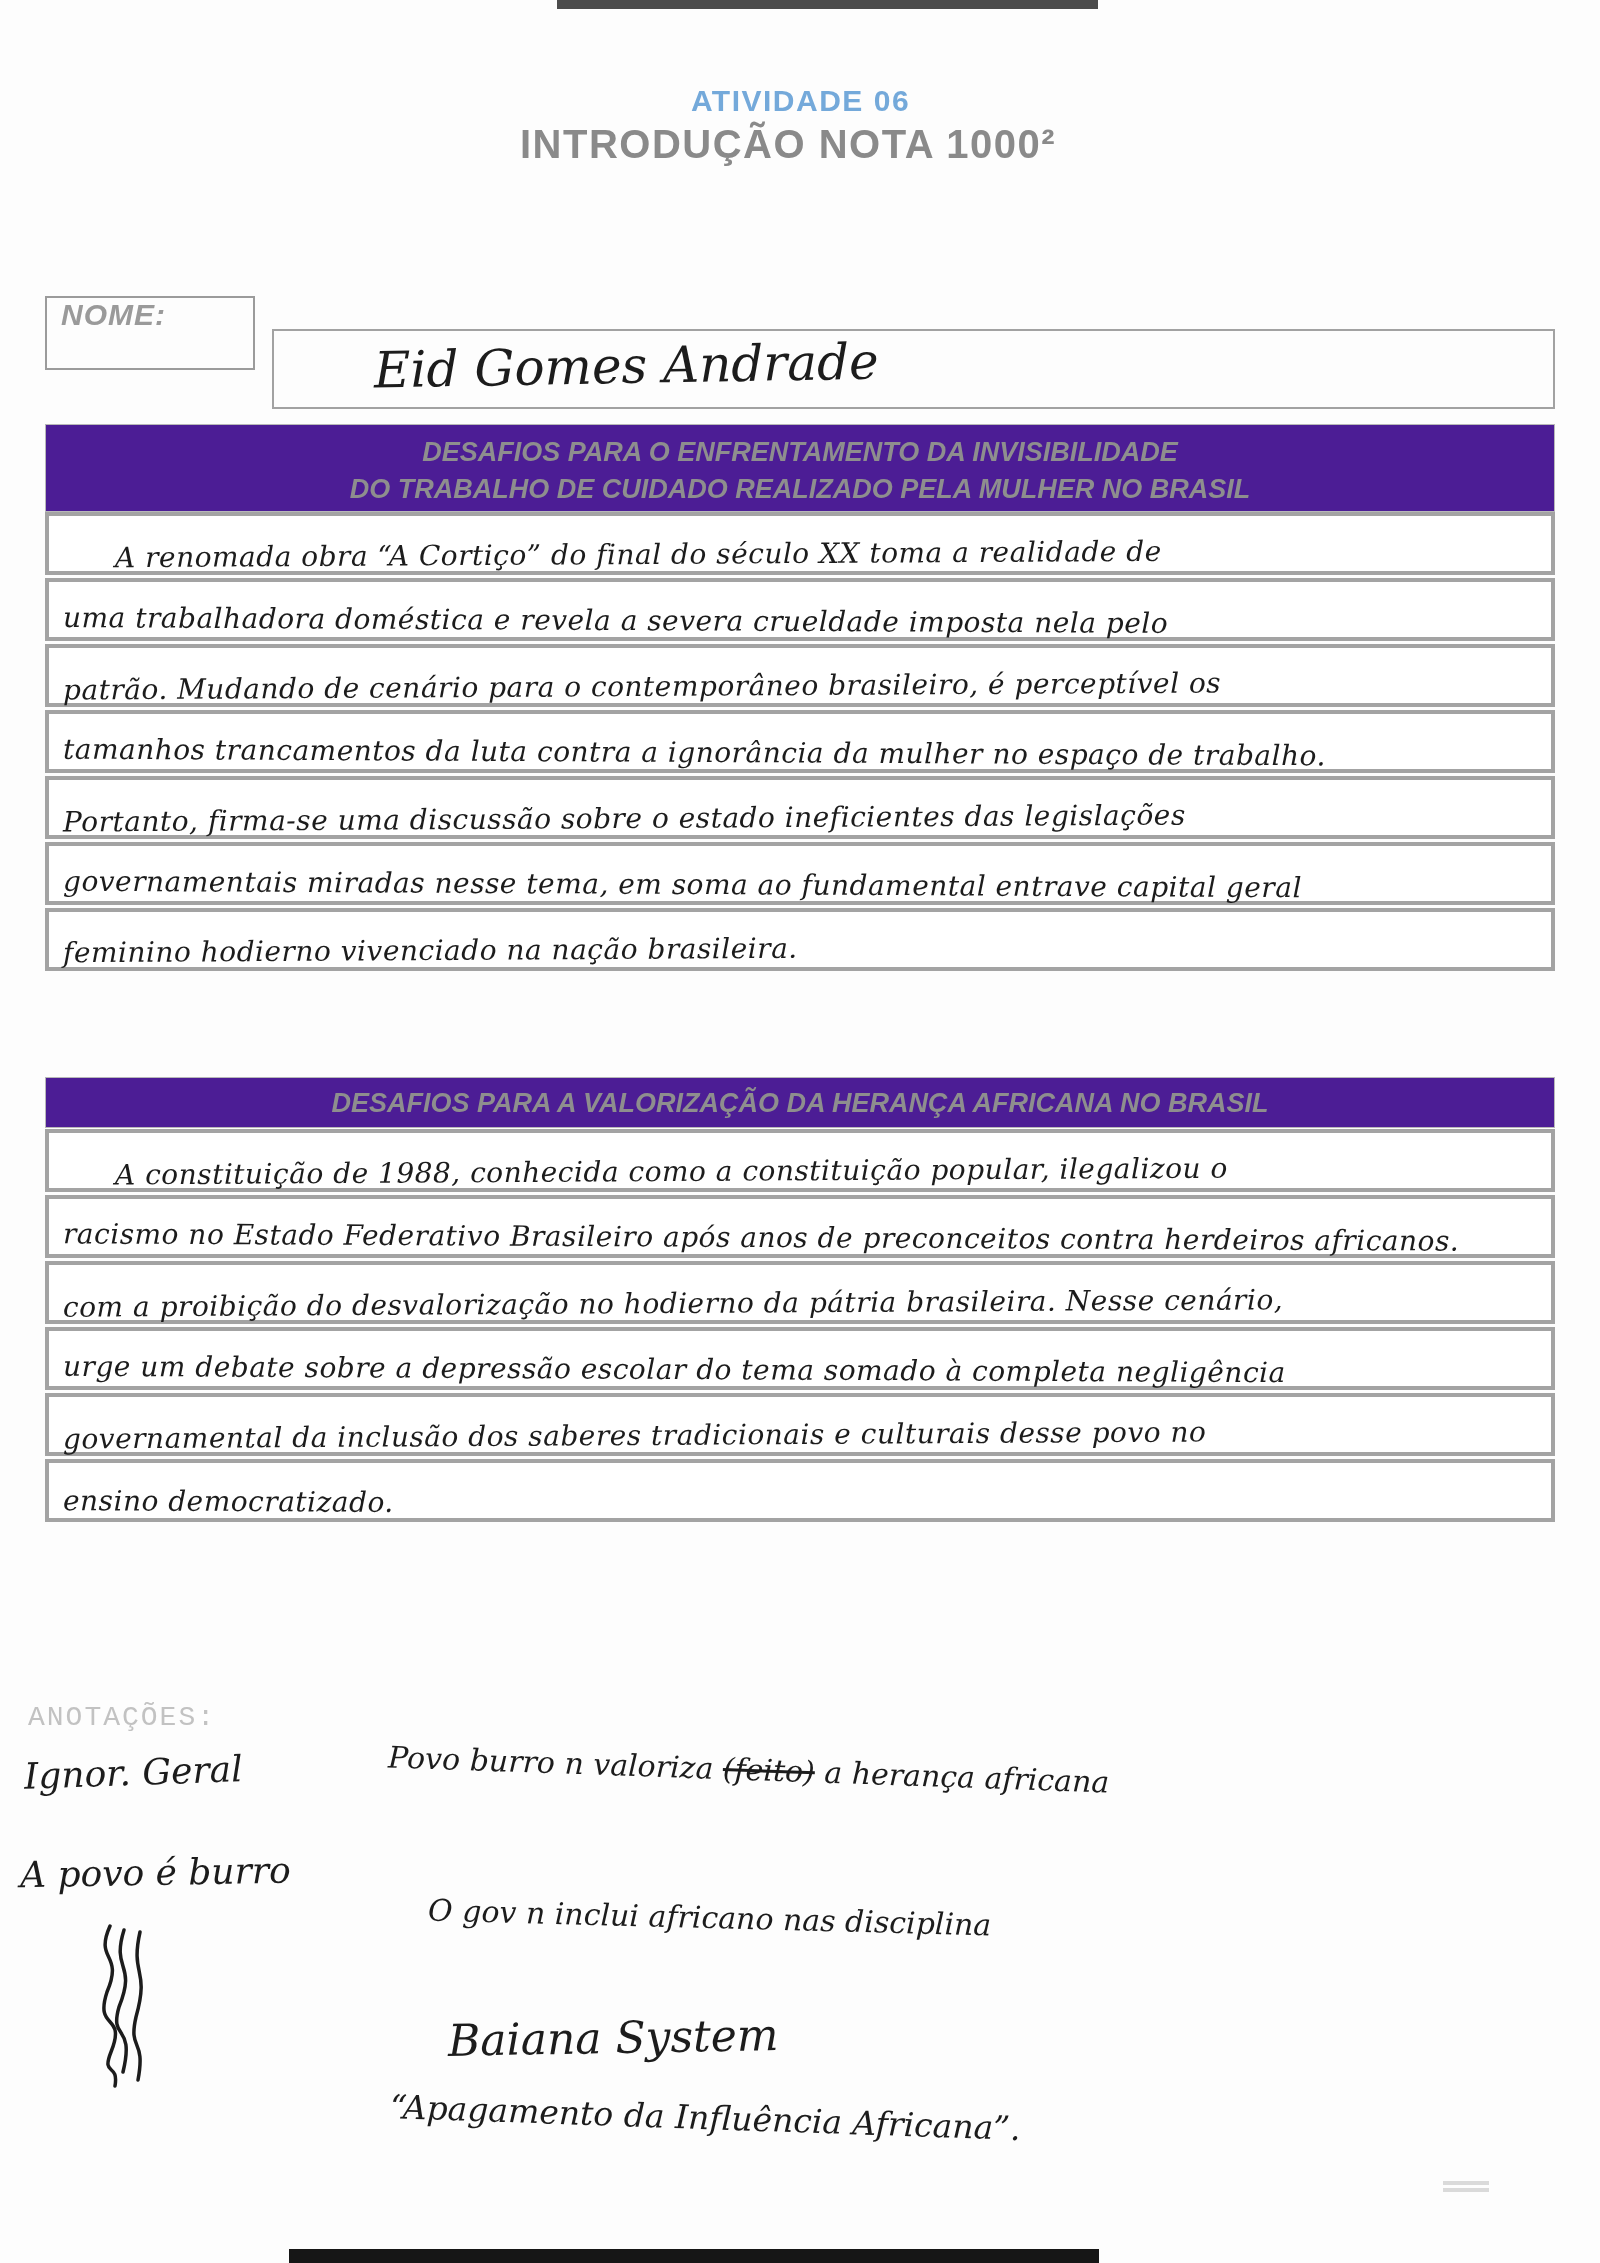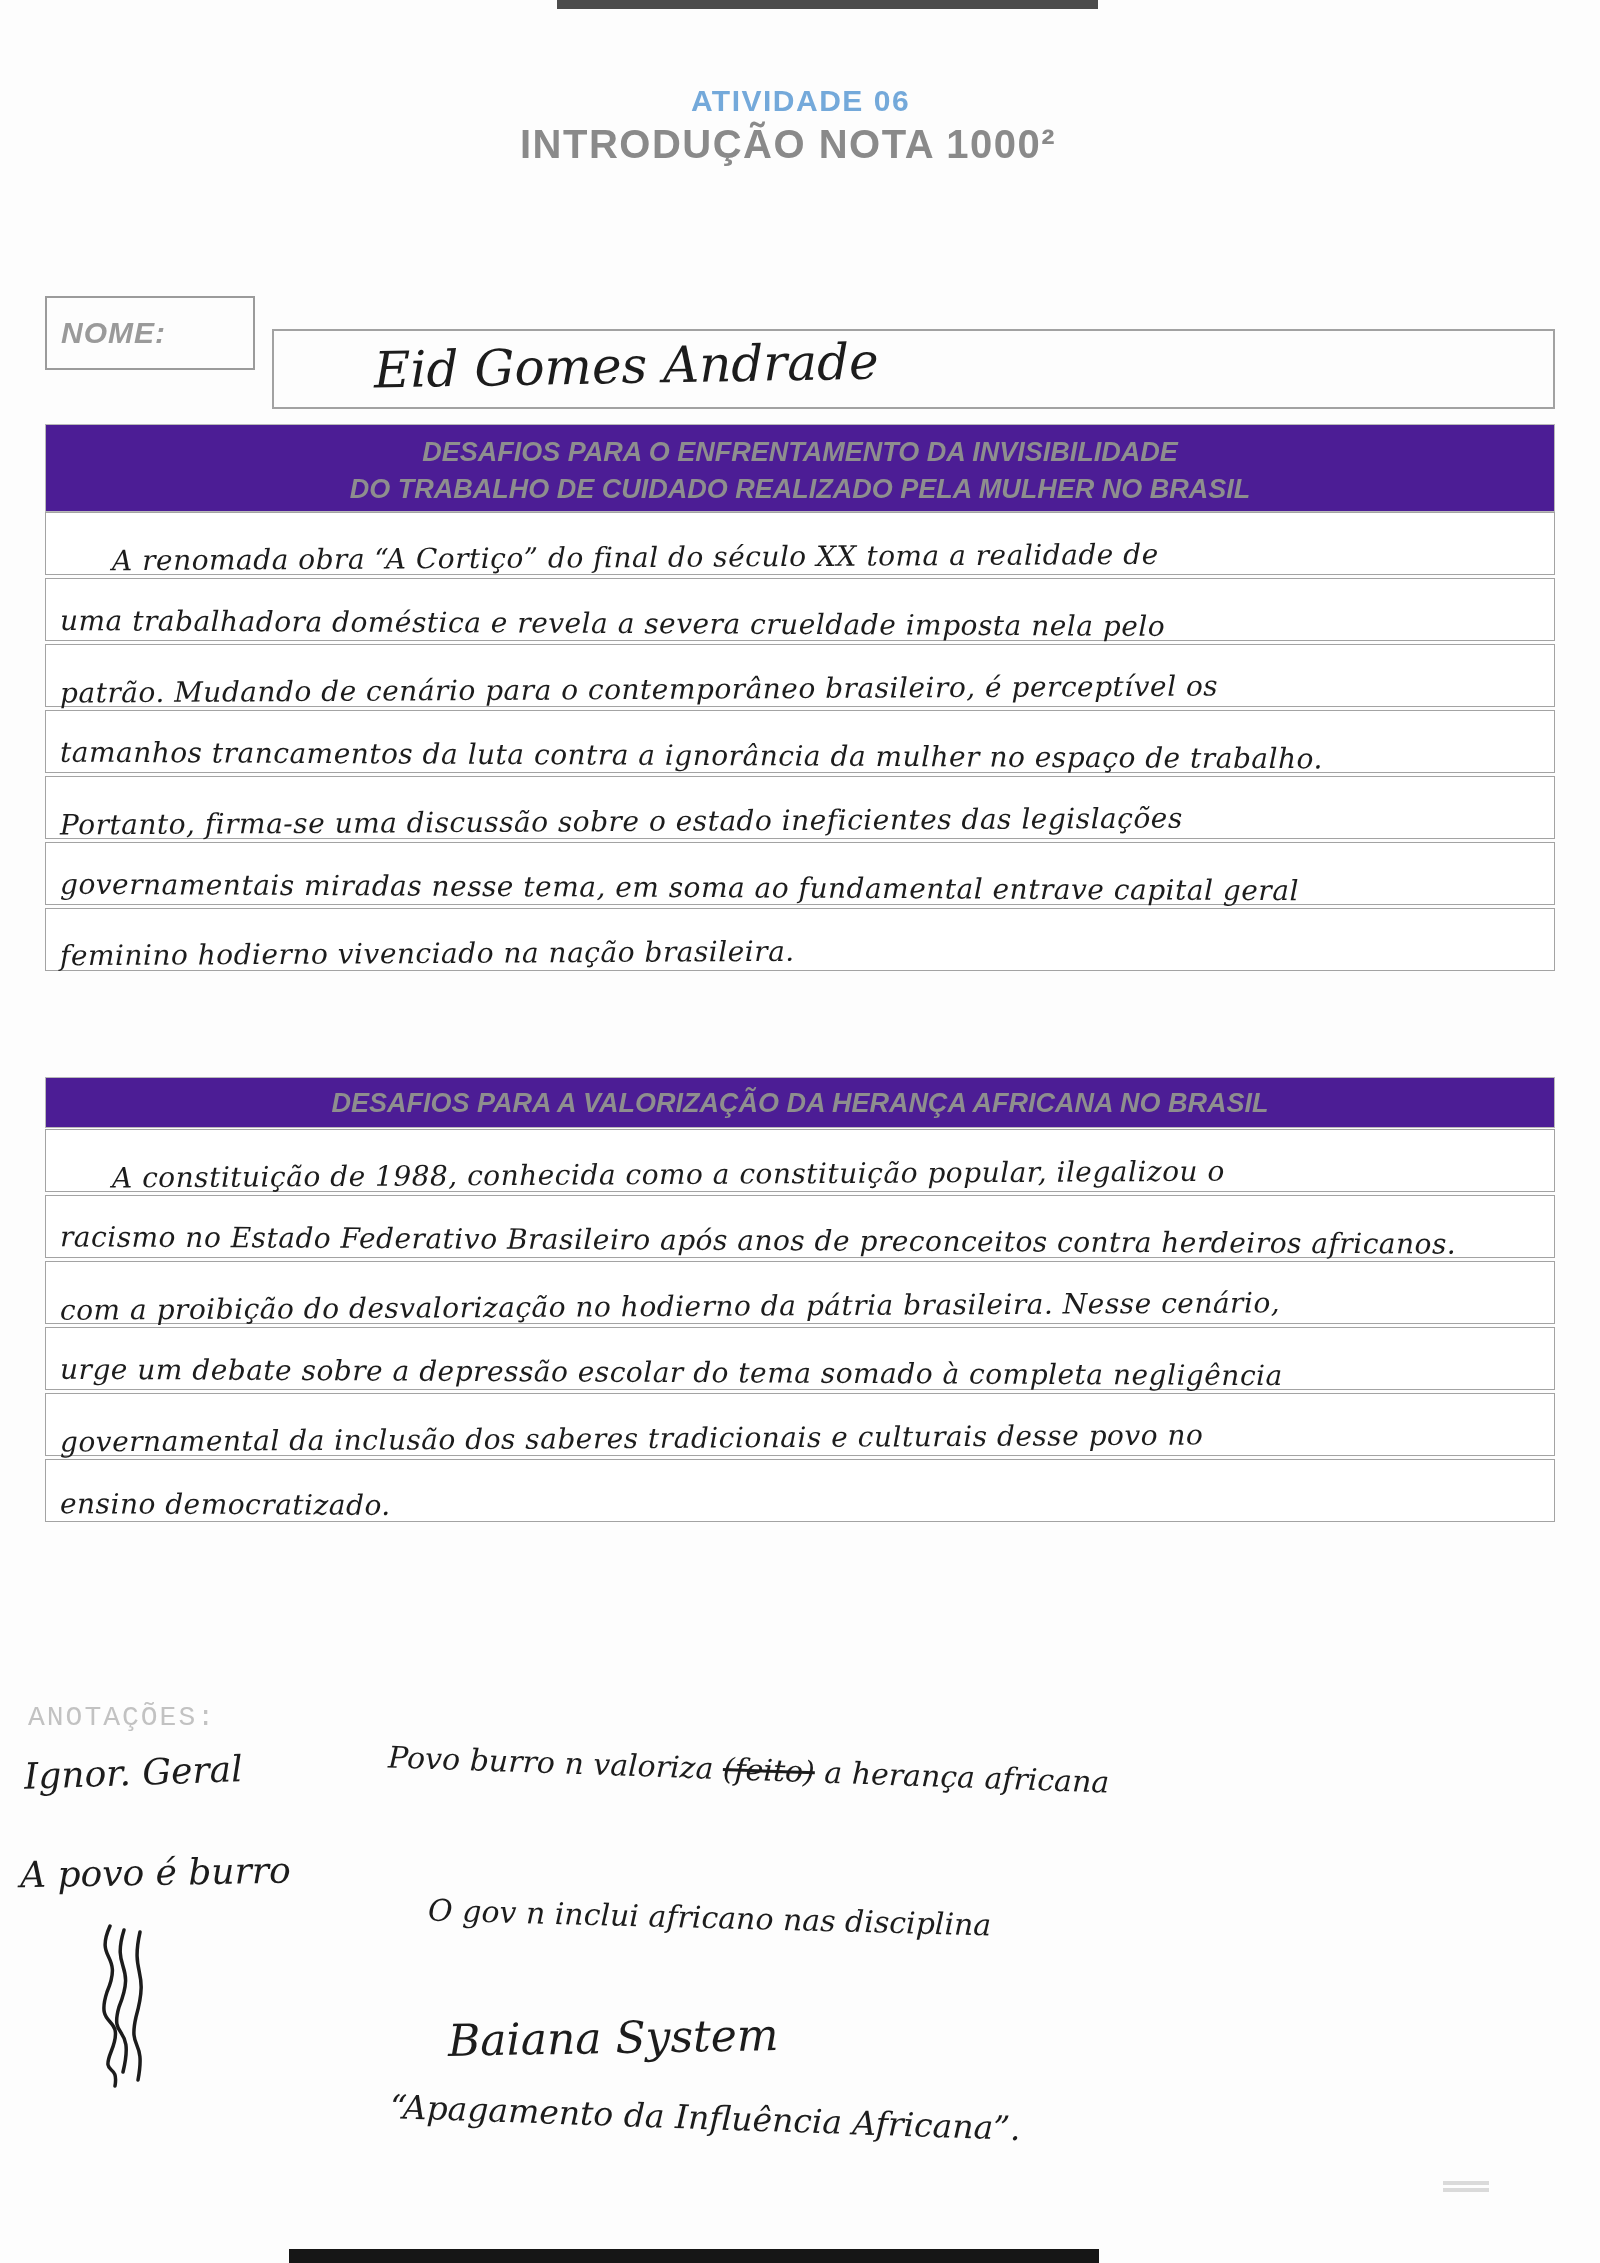--- a/index.html
+++ b/index.html
@@ -21,21 +21,21 @@
   }
   .main-title {
     position:absolute; left:0; right:24px; top:122px; text-align:center;
     color:#8a8a8a; font-weight:bold; font-size:40px; letter-spacing:1.5px;
   }
 
   
   .name-label-box {
     position:absolute; left:45px; top:296px; width:210px; height:74px;
     border:2px solid #9b9b9b; box-sizing:border-box;
-    display:flex; align-items:center; padding-left:14px;
+    display:flex; padding-left:14px;
     color:#9a9a9a; font-weight:bold; font-style:italic; font-size:30px; letter-spacing:1px;
   }
   .name-input-box {
     position:absolute; left:272px; top:293px; width:1283px; height:80px;
     border:2px solid #a2a2a2; box-sizing:border-box;margin-top:36px;
   }
   .hw { font-family:"DejaVu Serif", serif; font-style:italic; color:#1c1c1c; white-space:nowrap; }
   .name-hw { position:absolute; left:100px; top:6px; font-size:50px; transform:rotate(-1deg); }
 
   
@@ -46,21 +46,21 @@
   }
   .bar-1 { top:424px; height:88px; font-size:27px; line-height:37px; padding-top:9px; }
   .bar-2 { top:1077px; height:51px; font-size:27px; line-height:51px; }
 
   
   .writing-area { position:absolute; left:45px; width:1510px; }
   .area-1 { top:512px; }
   .area-2 { top:1129px; }
   .rule-row {
     position:relative; height:63px; margin-top:3px;
-    border:1px solid #a3a3a3; box-sizing:border-box; background:#fff;
+    border:4px solid #a3a3a3; box-sizing:border-box; background:#fff;
   }
   .rule-row:first-child { margin-top:0; }
   .hw-line { position:absolute; left:14px; bottom:0px; font-size:28px; letter-spacing:.5px; }
   .indent { left:66px; }
   .rule-row:nth-child(odd)  .hw-line { transform:rotate(-0.35deg); }
   .rule-row:nth-child(even) .hw-line { transform:rotate(0.3deg); }
 
   
   .annotations-label {
     position:absolute; left:28px; top:1702px;

